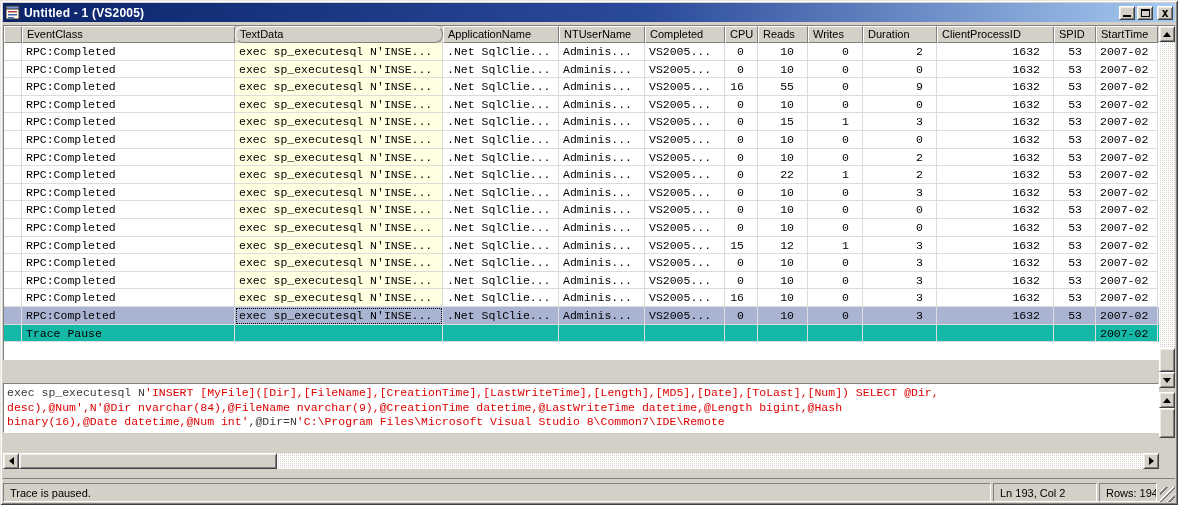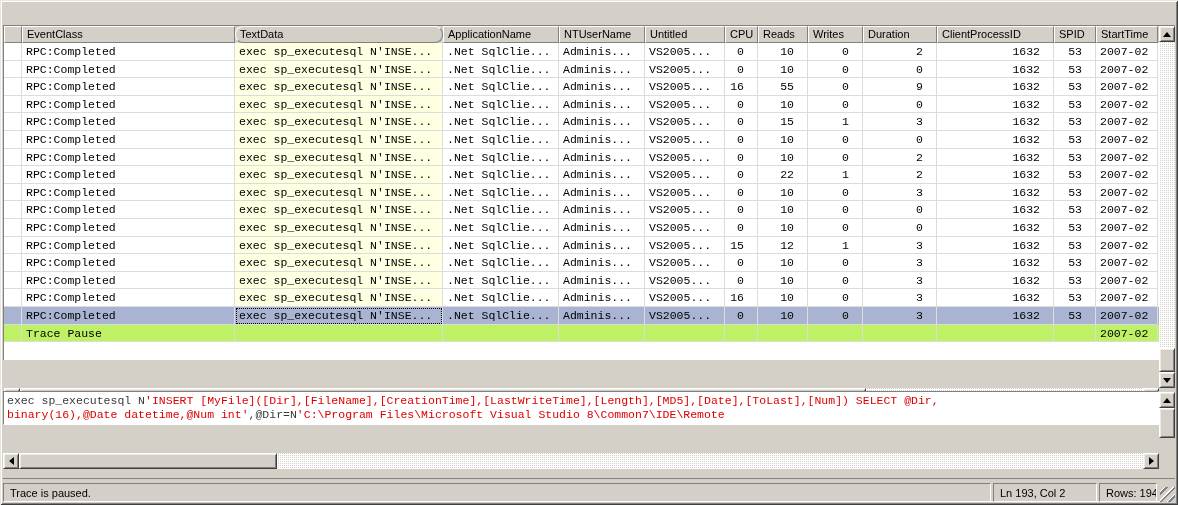--- a/index.html
+++ b/index.html
@@ -45,21 +45,21 @@
   .row { display:flex; height:17.6px; background:#fff; }
   .cell {
     flex:none; height:100%; overflow:hidden; white-space:pre;
     font-family:"Liberation Mono","DejaVu Sans Mono",monospace;
     font-size:11.5px; line-height:16px; color:#000; padding:1px 4px 0 4px;
     border-right:1px solid #dcdcdc; border-bottom:1px solid #dcdcdc;
   }
   .cell.num { text-align:right; padding-right:13px; }
   .cell.tinted { background:#ffffe1; }
   .row.selected, .row.selected .cell { background:#a9b3d2; }
-  .row.partial, .row.partial .cell { background:#bef264; }
+  .row.partial, .row.partial .cell { background:#14b8a6; }
   .row.selected .cell.focused { outline:1px dotted #000; outline-offset:-2px; }
   .gutter { width:18px; flex:none; border-right:1px solid #dcdcdc; border-bottom:1px solid #dcdcdc; }
   .hdr-gutter { width:18px; flex:none; background:#d4d0c8; border:1px solid; border-color:#fff #808080 #808080 #fff; }
   
   .sbtn {
     width:16px; height:16px; flex:none; background:#d4d0c8;
     border:1px solid; border-color:#fff #404040 #404040 #fff;
     box-shadow: inset 1px 1px 0 #ecebe5, inset -1px -1px 0 #808080;
     display:flex; align-items:center; justify-content:center;
   }
@@ -115,32 +115,51 @@
   .grip {
     width:15px; height:15px; flex:none; align-self:flex-end; margin-left:1px;
     background: repeating-linear-gradient(135deg, #d4d0c8 0 3px, #fff 3px 4px, #808080 4px 6px);
   }
 </style>
 </head>
 <body>
 
 <div class="window">
 
+  <div class="titlebar">
+    <svg class="app-icon" viewBox="0 0 16 15">
+      <rect x="1" y="1" width="13" height="13" fill="#fffbe8" stroke="#333"></rect>
+      <rect x="1" y="1" width="13" height="3" fill="#7a96df" stroke="#333"></rect>
+      <rect x="3" y="6" width="9" height="1.5" fill="#b04040"></rect>
+      <rect x="3" y="9" width="9" height="1.5" fill="#4060b0"></rect>
+      <rect x="3" y="12" width="6" height="1.5" fill="#4060b0"></rect>
+    </svg>
+    <div class="title-text">Untitled - 1 (VS2005)</div>
+    <div class="winbtn">
+        <div class="glyph-min"></div>
+      </div>
+    <div class="winbtn">
+        <div class="glyph-max"></div>
+      </div>
+    <div class="winbtn" style="margin-left:4px">
+        <span class="glyph-close">x</span>
+      </div>
+  </div>
 
   <div class="grid-block">
     <div class="grid-upper">
       <div class="grid-main">
         <div class="hdr-row">
           <div class="hdr-gutter"></div>
 
         <div class="hcell" style="width: 213px;">EventClass</div>
             <div class="hcell" style="width: 208px; border-radius: 8px;">TextData</div>
             <div class="hcell" style="width: 116px;">ApplicationName</div>
             <div class="hcell" style="width: 86px;">NTUserName</div>
-            <div class="hcell" style="width: 80px;">Untitled</div>
+            <div class="hcell" style="width: 80px;">Completed</div>
             <div class="hcell" style="width: 33px;">CPU</div>
             <div class="hcell" style="width: 50px;">Reads</div>
             <div class="hcell" style="width: 55px;">Writes</div>
             <div class="hcell" style="width: 74px;">Duration</div>
             <div class="hcell" style="width: 117px;">ClientProcessID</div>
             <div class="hcell" style="width: 42px;">SPID</div>
             <div class="hcell" style="width: 62px;">StartTime</div>
           </div>
         <div class="rows">
 
@@ -425,20 +444,21 @@
         </div>
       <div class="sb-corner"></div>
     </div>
   </div>
 
   <div class="detail-block">
     <div class="detail-upper">
       <div class="detail-text">
 
       <div class="dline"><span class="seg-d">exec sp_executesql N</span><span class="seg-r">'INSERT [MyFile]([Dir],[FileName],[CreationTime],[LastWriteTime],[Length],[MD5],[Date],[ToLast],[Num]) SELECT @Dir,</span></div>
+          <div class="dline"><span class="seg-r">desc),@Num',N'@Dir nvarchar(84),@FileName nvarchar(9),@CreationTime datetime,@LastWriteTime datetime,@Length bigint,@Hash</span></div>
           <div class="dline"><span class="seg-r">binary(16),@Date datetime,@Num int'</span><span class="seg-d">,@Dir=N</span><span class="seg-r">'C:\Program Files\Microsoft Visual Studio 8\Common7\IDE\Remote</span></div>
         </div>
       <div class="vsb">
         <div class="sbtn">
             <div class="arr-up"></div>
           </div>
         <div class="track">
           <div class="thumb" style="left:0; width:16px; top:0; height:30px;"></div>
         </div>
         <div class="sbtn">

